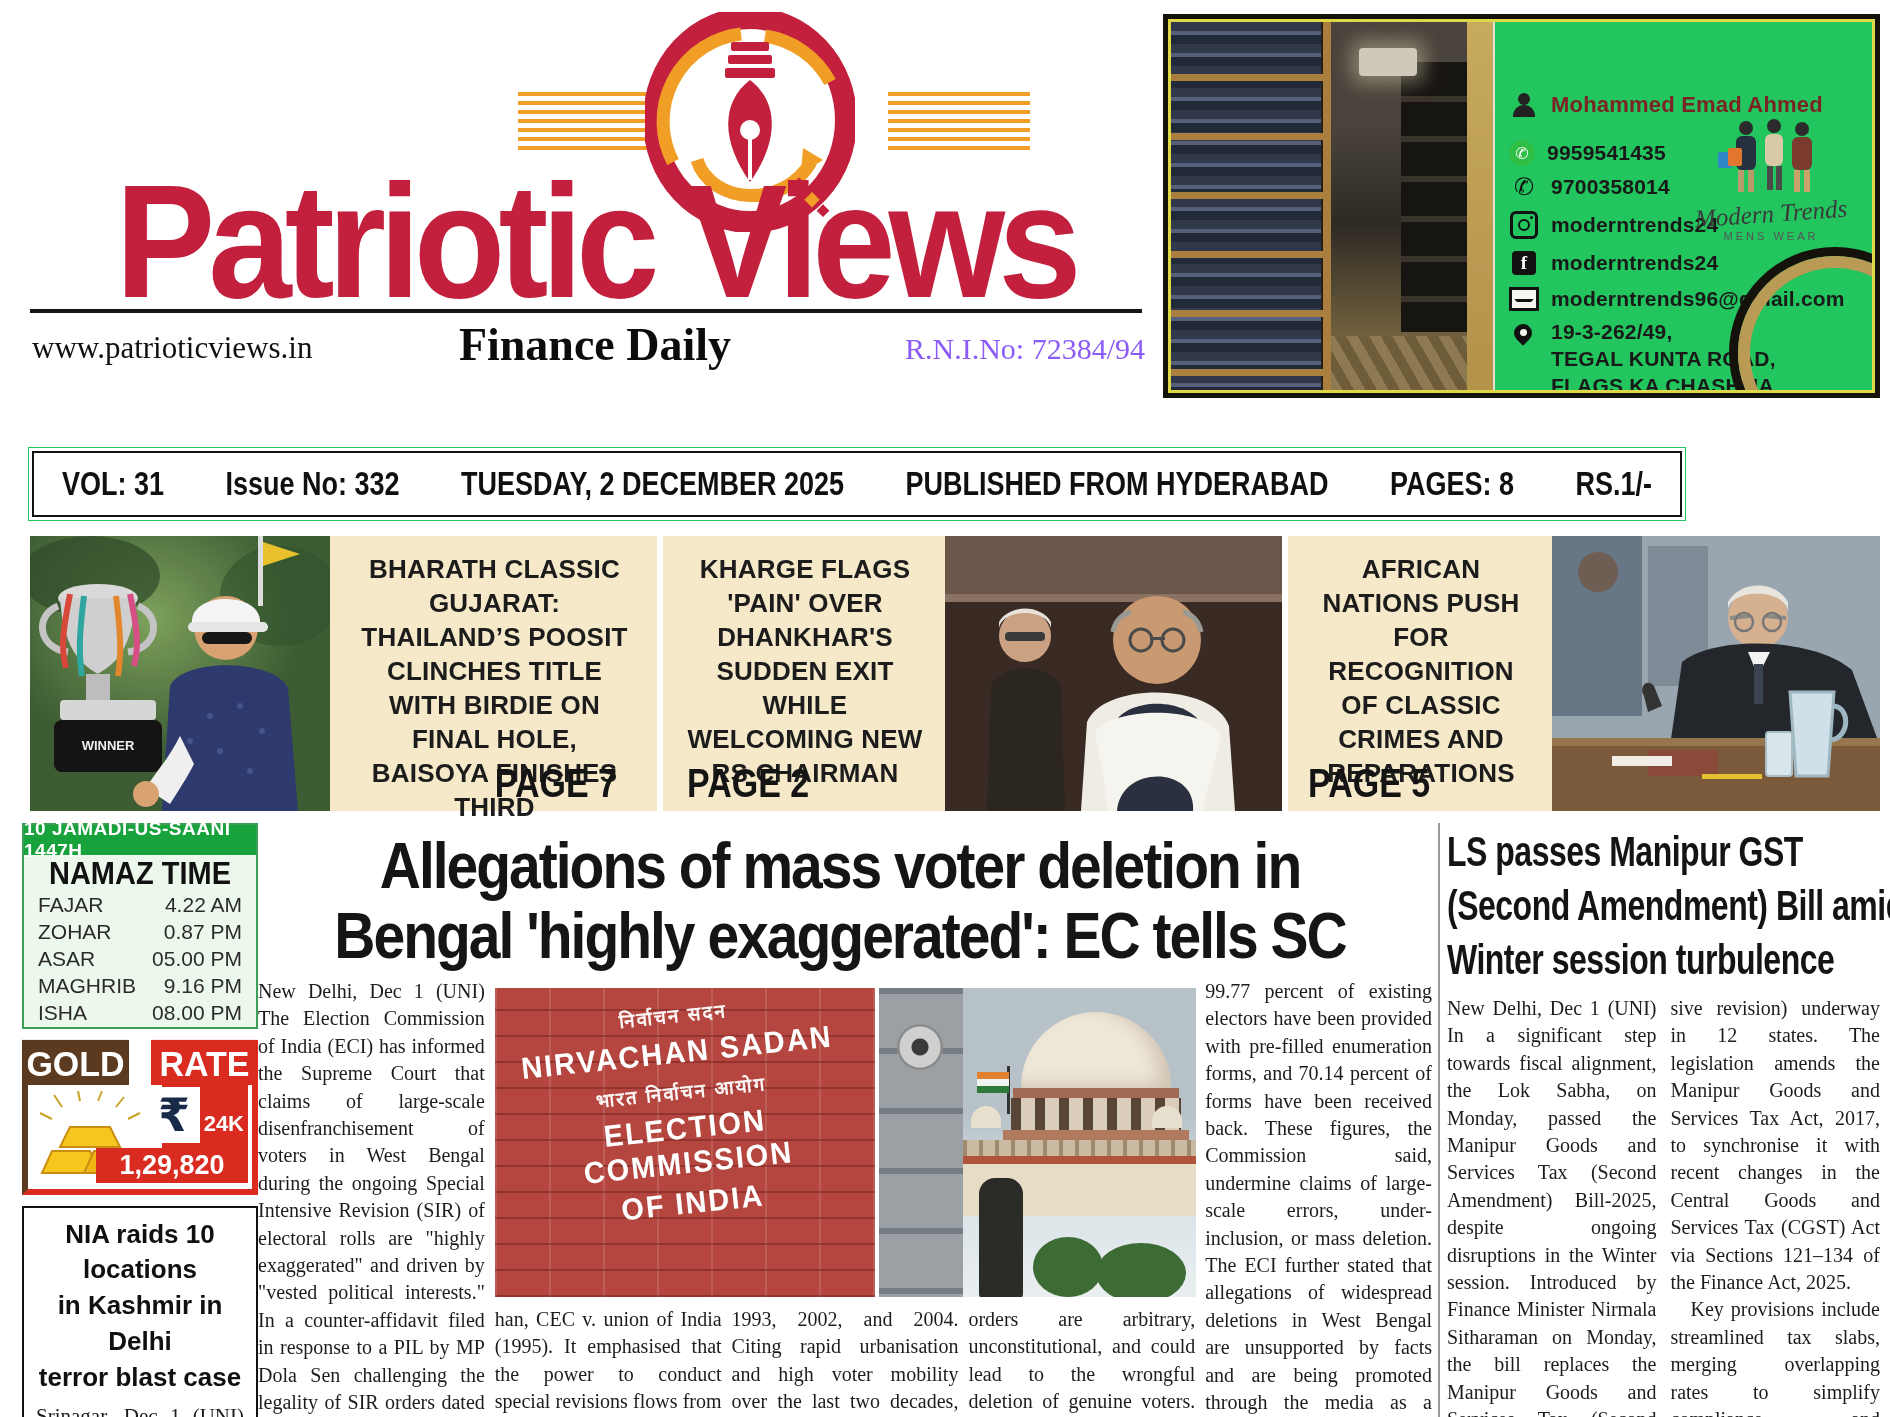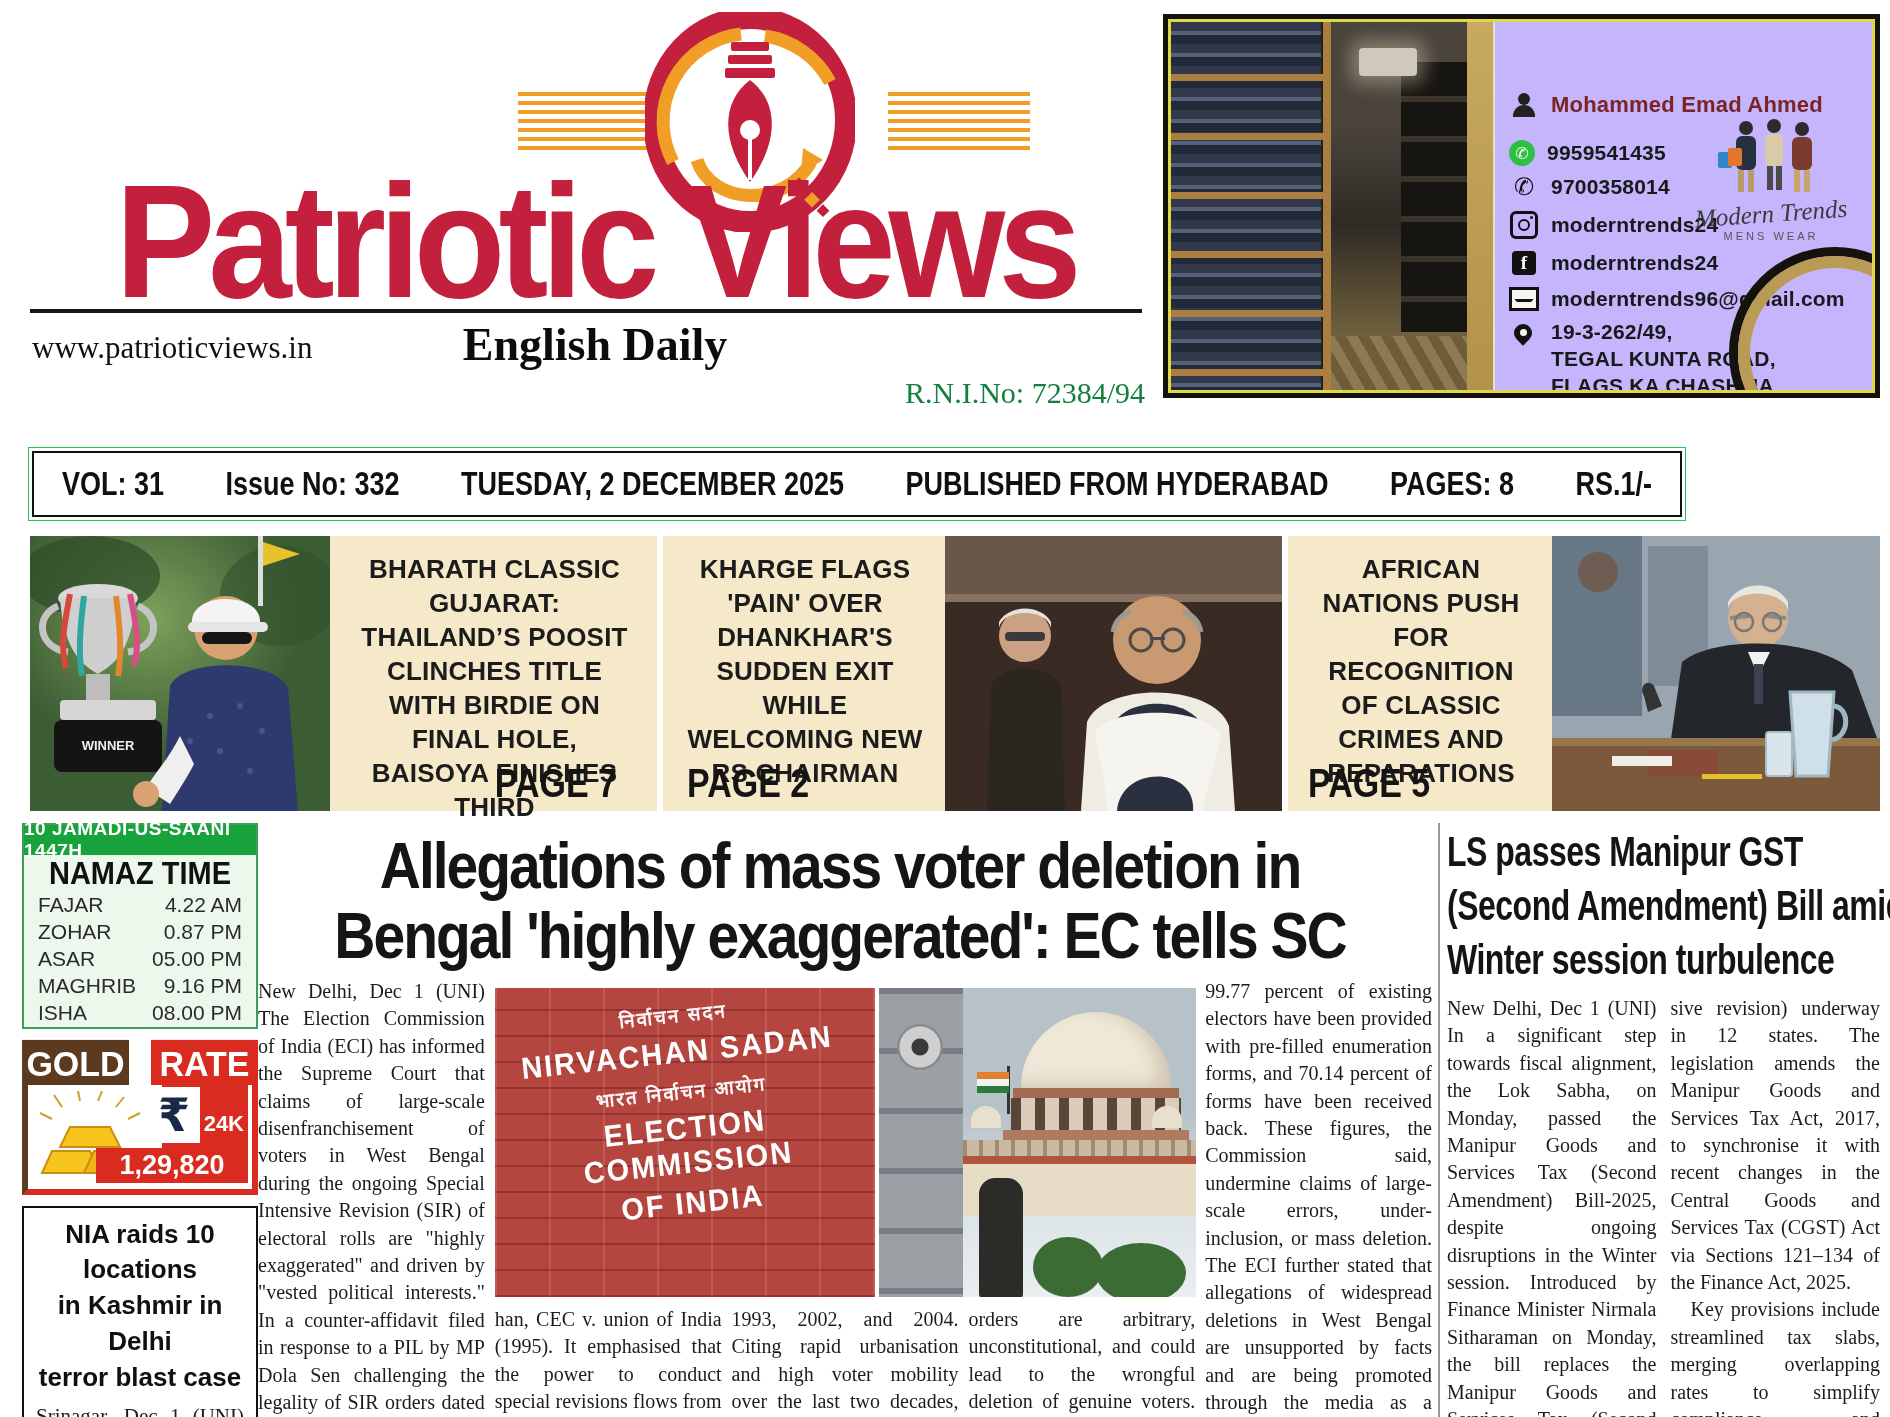--- a/index.html
+++ b/index.html
@@ -12,42 +12,42 @@
   .s-left{left:518px;top:92px;}
   .s-right{left:888px;top:92px;}
   .logo-svg{position:absolute;left:645px;top:12px;}
   .np-title{position:absolute;left:40px;top:148px;width:1110px;text-align:center;
      font-size:150px;font-weight:bold;color:#c2203d;letter-spacing:-7px;white-space:nowrap;
      transform:scaleY(1.08);transform-origin:top center;}
   .m-rule{position:absolute;left:30px;top:309px;width:1112px;height:4px;background:#151515;}
   .website{position:absolute;left:32px;top:330px;font-family:"Liberation Serif",serif;font-size:31px;color:#101010;}
   .edition{position:absolute;left:430px;top:318px;width:330px;text-align:center;
      font-family:"Liberation Serif",serif;font-weight:bold;font-size:46px;color:#0c0c0c;}
-  .rni{position:absolute;left:905px;top:332px;font-family:"Liberation Serif",serif;font-size:30px;color:#15803d;margin-top:44px;}
+  .rni{position:absolute;left:905px;top:332px;font-family:"Liberation Serif",serif;font-size:30px;color:#8b5cf6;}
 
   
   .ad{position:absolute;left:1163px;top:14px;width:717px;height:384px;background:#15120c;
       border:3px solid #15120c;box-sizing:border-box;}
   .ad-inner{position:absolute;inset:2px;border:3px solid #ded748;background:#f6f4ee;display:flex;overflow:hidden;}
   .ad-photo{position:relative;width:296px;flex:none;background:#241f19;overflow:hidden;}
   .shelfL{position:absolute;left:0;top:0;bottom:0;width:150px;
      background:repeating-linear-gradient(180deg,#30384a 0 9px,#56607b 9px 13px,#222a3a 13px 22px);}
   .shelf-frame{position:absolute;left:0;top:0;bottom:0;width:158px;
      background:repeating-linear-gradient(180deg,rgba(0,0,0,0) 0 52px,#a97e3f 52px 59px);}
   .shelf-post{position:absolute;left:152px;top:0;bottom:0;width:8px;background:#a97e3f;}
   .aisle{position:absolute;left:160px;right:0;top:0;bottom:0;
      background:linear-gradient(180deg,#4a443c 0 28%,#2e2a24 55%,#70603e 85%,#8d7a52 100%);}
   .lamp{position:absolute;left:188px;top:26px;width:58px;height:28px;background:#cfc9bb;border-radius:4px;
      box-shadow:0 0 18px 8px rgba(255,244,200,.35);}
   .rshelf{position:absolute;right:0;top:40px;bottom:58px;width:66px;
      background:repeating-linear-gradient(180deg,#171512 0 34px,#3a332a 34px 40px);}
   .floor{position:absolute;left:160px;right:0;bottom:0;height:54px;
      background:repeating-linear-gradient(60deg,#8d7a52 0 10px,#6f5c38 10px 20px);}
   .ad-strip{width:26px;flex:none;background:linear-gradient(180deg,#c7a95f,#b3924a);border-right:2px solid #e6e0d2;}
-  .ad-card{position:relative;flex:1;background:#c4b5fd;overflow:hidden;}
+  .ad-card{position:relative;flex:1;background:#22c55e;overflow:hidden;}
   .ad-row{position:absolute;left:14px;display:flex;align-items:center;gap:12px;}
   .ad-icon{width:30px;height:30px;flex:none;display:flex;align-items:center;justify-content:center;}
   .ad-text{font-weight:bold;font-size:21px;color:#191919;letter-spacing:0.2px;}
   .ad-name{color:#7a2425;font-size:22px;}
   .addr{line-height:27px;}
   .brand-box{position:absolute;right:16px;top:96px;width:170px;text-align:center;}
   .brand-script{font-family:"Liberation Serif",serif;font-style:italic;font-size:25px;color:#3a3a3a;transform:rotate(-4deg);}
   .brand-sub{font-size:11px;letter-spacing:3px;color:#555;margin-top:2px;}
   .ad-corner{position:absolute;right:-60px;bottom:-60px;width:170px;height:170px;border-radius:50%;
      border:12px solid #b99b55;box-shadow:0 0 0 9px #15120c;}
@@ -184,21 +184,21 @@
     <rect x="103" y="126" width="4" height="42" fill="#fff"></rect>
     <path d="M52 148 C66 192 138 198 166 150" fill="none" stroke="#f19e27" stroke-width="13"></path>
     <path d="M158 136 L178 148 L156 162 Z" fill="#f19e27"></path>
     <rect x="148" y="168" width="13" height="13" fill="#c2203d" transform="rotate(45 154 174)"></rect>
     <rect x="162" y="182" width="11" height="11" fill="#f19e27" transform="rotate(45 167 187)"></rect>
     <rect x="174" y="194" width="9" height="9" fill="#c2203d" transform="rotate(45 178 198)"></rect>
   </svg>
   <div class="np-title">Patriotic Views</div>
   <div class="m-rule"></div>
   <div class="website">www.patrioticviews.in</div>
-  <div class="edition">English Daily</div>
+  <div class="edition">Finance Daily</div>
   <div class="rni">R.N.I.No: 72384/94</div>
 
   <div class="ad">
     <div class="ad-inner">
       <div class="ad-photo">
         <div class="shelfL"></div>
         <div class="shelf-frame"></div>
         <div class="shelf-post"></div>
         <div class="aisle"></div>
         <div class="floor"></div>

